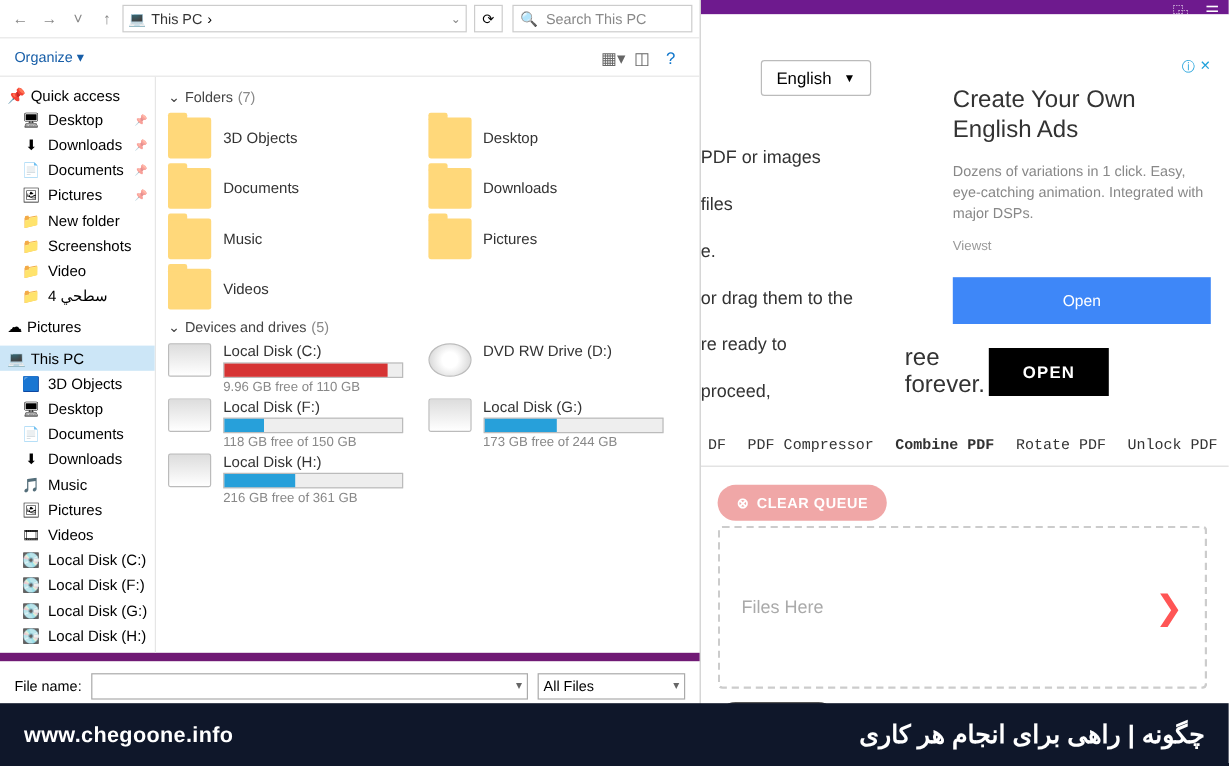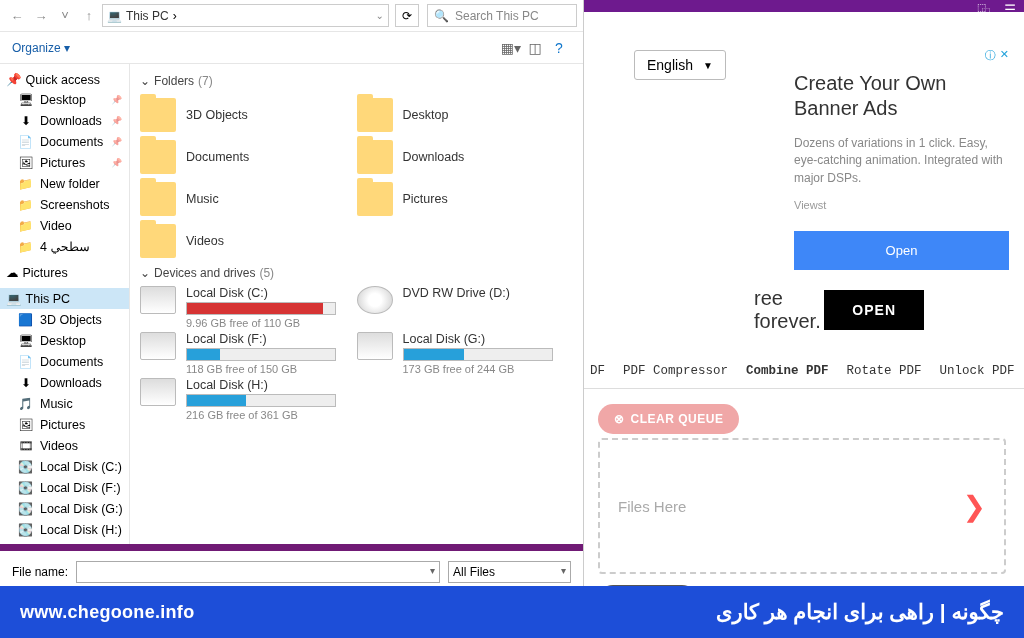--- a/index.html
+++ b/index.html
@@ -80,44 +80,50 @@
 .footer .row1 { display:flex; align-items:center; gap:8px; font-size:12px; }
 .footer .fn-in { flex:1; height:22px; border:1px solid #aaa; position:relative; }
 .footer .fn-in::after { content:"▾"; position:absolute; right:4px; top:3px; font-size:10px; color:#666; }
 .footer .filter { width:123px; height:22px; border:1px solid #aaa; font-size:12px; padding:3px 4px; position:relative; }
 .footer .filter::after { content:"▾"; position:absolute; right:4px; top:3px; font-size:10px; color:#666; }
 .footer .row2 { display:flex; justify-content:flex-end; gap:10px; margin-top:10px; }
 .footer .btn { width:72px; height:22px; border:1px solid #aaa; font-size:12px; background:#f2f2f2; }
 .footer .btn.primary { border:1px solid #3b7bbf; box-shadow:0 0 0 1px #87b7e4 inset; }
 
 
-.bottom { position:absolute; bottom:0; left:0; right:0; height:52px; background:#1d4ed8; display:flex; align-items:center; justify-content:space-between; padding:0 20px; color:#fff; }
+.bottom { position:absolute; bottom:0; left:0; right:0; height:52px; background:#0f172a; display:flex; align-items:center; justify-content:space-between; padding:0 20px; color:#fff; }
 .bottom .url { font-size:18px; font-weight:600; letter-spacing:0.3px; }
 .bottom .fa { font-size:21px; font-weight:700; direction:rtl; font-family:Tahoma,sans-serif; }
 </style>
 </head>
 <body>
 
 <div class="back-top"></div>
 <div class="back-icons">
   <span>⿻</span>
   <span>☰</span>
 </div>
 
 <div class="web">
   <div class="lang">
     <span>English</span>
     <span class="chev">▼</span>
   </div>
+  <div class="web-text">
+    <div>PDF or images files</div>
+    <div>e.</div>
+    <div>or drag them to the</div>
+    <div>re ready to proceed,</div>
+  </div>
   <div class="ad">
     <div class="ad-head">
         <span>ⓘ</span>
         <span>✕</span>
       </div>
-    <div class="ad-title">Create Your Own Banner Ads</div>
+    <div class="ad-title">Create Your Own English Ads</div>
     <div class="ad-desc">Dozens of variations in 1 click. Easy, eye-catching animation. Integrated with major DSPs.</div>
     <div class="ad-brand">Viewst</div>
     <div class="ad-btn">Open</div>
   </div>
   <div class="open-box">
     <span class="free">ree forever.</span>
     <span class="btn-open">OPEN</span>
   </div>
   <div class="tabs">
     <span>DF</span>

